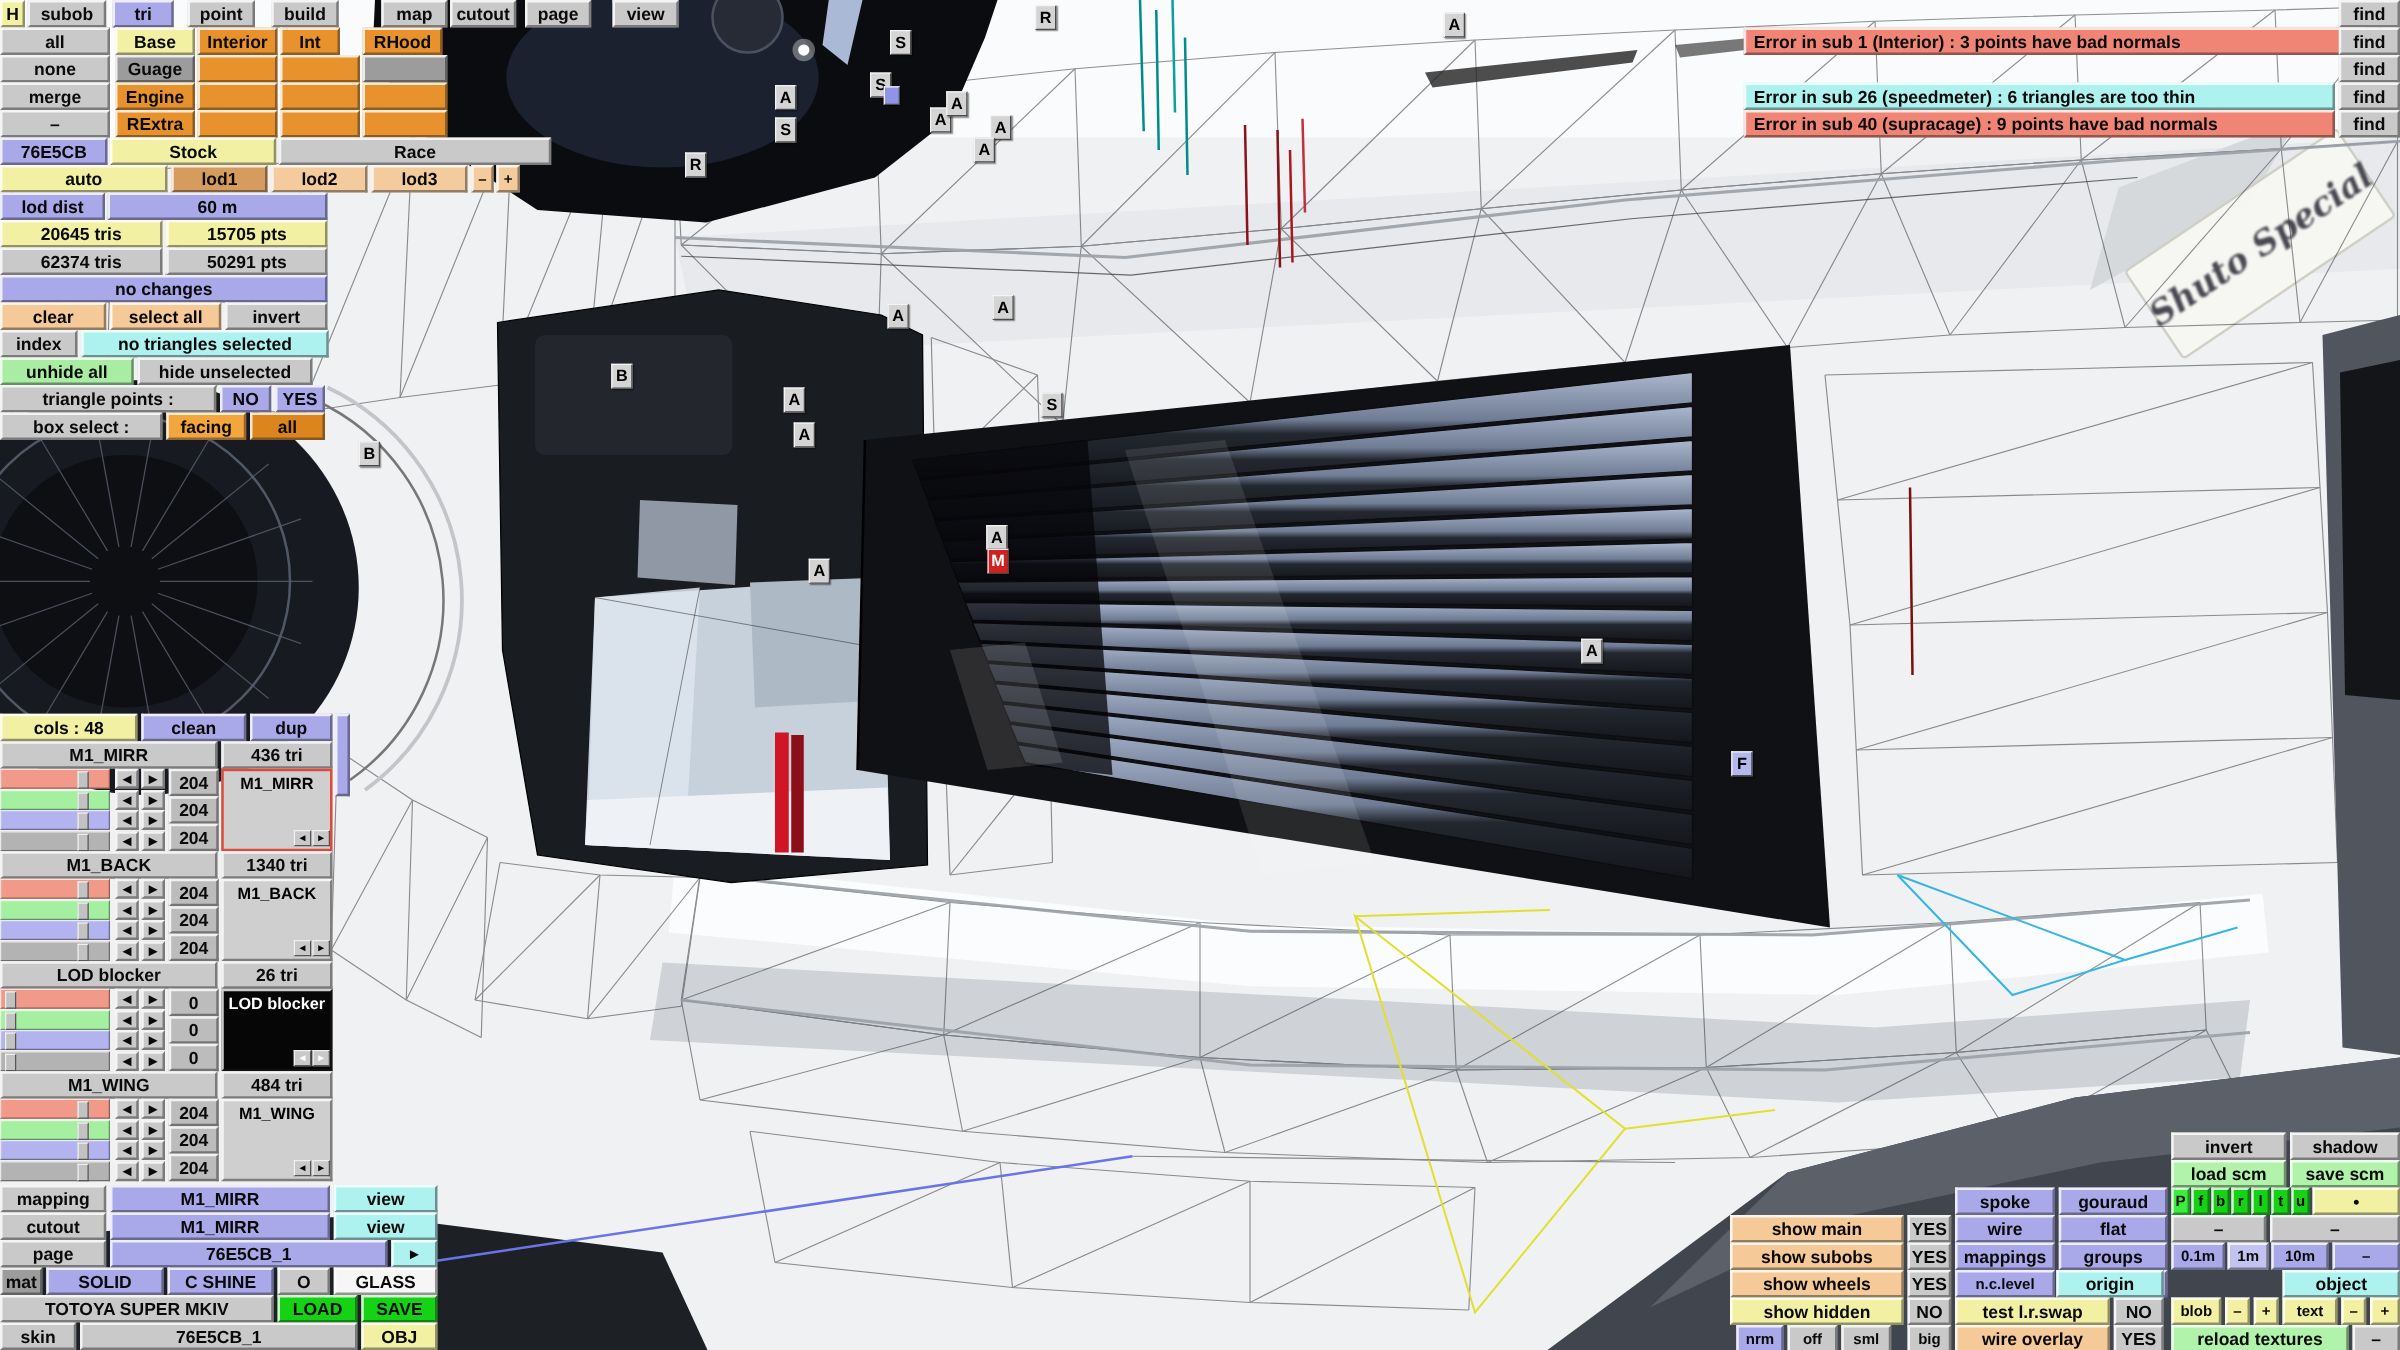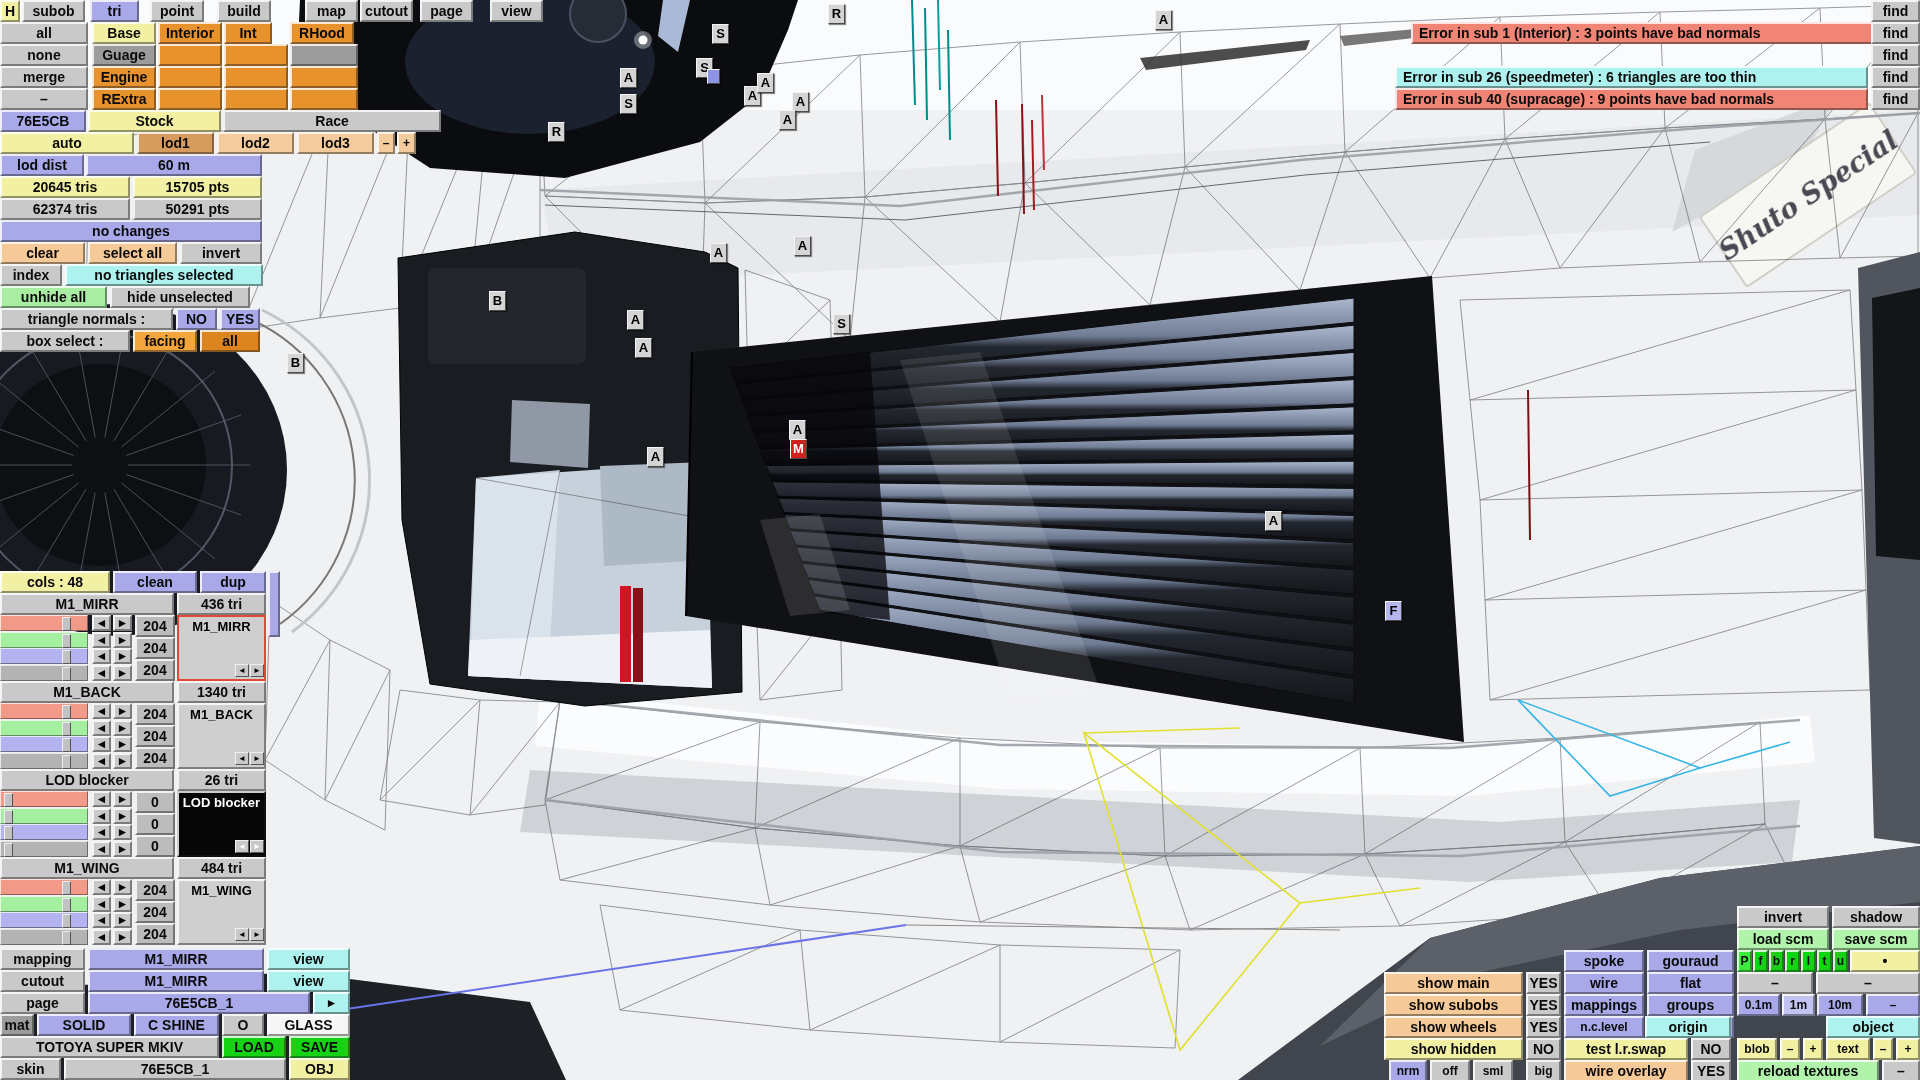--- a/index.html
+++ b/index.html
@@ -383,21 +383,21 @@
 </div>
 
 <div class="panel">
   <div class="c pch" style="left:0;top:242px;width:85px">clear</div>
   <div class="c pch" style="left:88px;top:242px;width:89px">select all</div>
   <div class="c" style="left:180px;top:242px;width:82px">invert</div>
   <div class="c" style="left:0;top:264px;width:62px">index</div>
   <div class="c cyn" style="left:65px;top:264px;width:198px">no triangles selected</div>
   <div class="c grn" style="left:0;top:286px;width:107px">unhide all</div>
   <div class="c" style="left:110px;top:286px;width:140px">hide unselected</div>
-  <div class="c" style="left:0;top:308px;width:173px">triangle normals :</div>
+  <div class="c" style="left:0;top:308px;width:173px">triangle points :</div>
   <div class="c pur" style="left:176px;top:308px;width:41px">NO</div>
   <div class="c pur" style="left:220px;top:308px;width:40px">YES</div>
   <div class="c" style="left:0;top:330px;width:130px">box select :</div>
   <div class="c org2" style="left:133px;top:330px;width:64px">facing</div>
   <div class="c org3" style="left:200px;top:330px;width:60px">all</div>
 </div>
 
 <div class="panel">
   <div class="c yel" style="left:0;top:571px;width:110px">cols : 48</div>
   <div class="c pur" style="left:113px;top:571px;width:84px">clean</div>
@@ -534,21 +534,21 @@
   <div class="c bgrn" style="left:222px;top:1036px;width:64px">LOAD</div>
   <div class="c bgrn" style="left:289px;top:1036px;width:61px">SAVE</div>
 
   <div class="c" style="left:0;top:1058px;width:61px">skin</div>
   <div class="c" style="left:64px;top:1058px;width:222px">76E5CB_1</div>
   <div class="c yel" style="left:289px;top:1058px;width:61px">OBJ</div>
 </div>
 
 <div id="error-panel" class="panel" style="left:1395px;top:0;width:525px;height:110px">
       <div class="c" style="left: 476px; top: 0px; width: 49px;">find</div>
-      <div class="c sal" style="left: 16px; top: 22px; width: 499px; justify-content: flex-start; padding-left: 6px;">Error in sub 1 (Interior) : 3 points have bad normals</div>
+      <div class="c sal" style="left: 0px; top: 22px; width: 499px; justify-content: flex-start; padding-left: 6px;">Error in sub 1 (Interior) : 3 points have bad normals</div>
       <div class="c" style="left: 476px; top: 22px; width: 49px;">find</div>
       <div class="c" style="left: 476px; top: 44px; width: 49px;">find</div>
       <div class="c cyn" style="left: 0px; top: 66px; width: 473px; justify-content: flex-start; padding-left: 6px;">Error in sub 26 (speedmeter) : 6 triangles are too thin</div>
       <div class="c" style="left: 476px; top: 66px; width: 49px;">find</div>
       <div class="c sal" style="left: 0px; top: 88px; width: 473px; justify-content: flex-start; padding-left: 6px;">Error in sub 40 (supracage) : 9 points have bad normals</div>
       <div class="c" style="left: 476px; top: 88px; width: 49px;">find</div>
     </div>
 
 <div class="panel">
   <div class="c" style="left:1737px;top:906px;width:92px">invert</div>

